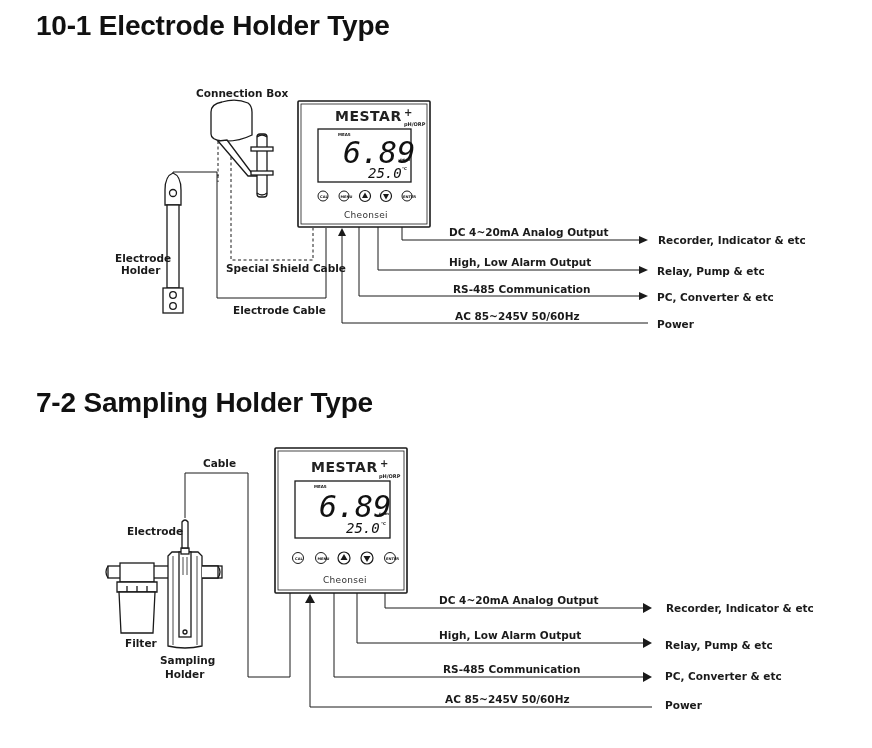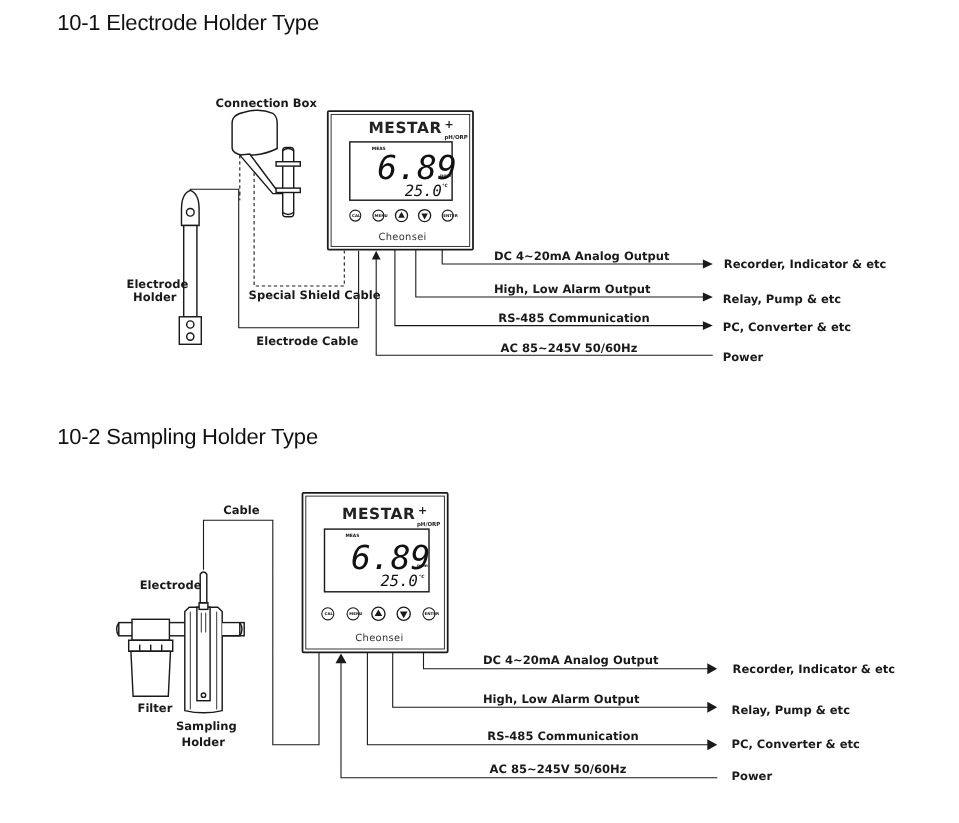--- a/index.html
+++ b/index.html
@@ -1,19 +1,19 @@
 <!DOCTYPE html>
 <html><head>
 <meta charset="utf-8">
 <style>
   html, body { margin: 0; padding: 0; background: #ffffff; }
   body { width: 872px; height: 748px; position: relative; overflow: hidden;
          font-family: "Liberation Sans", sans-serif; color: #1a1a1a; }
-  .section-title { position: absolute; left: 52px; font-family: "Liberation Sans", sans-serif;
-                   font-weight: normal; font-size: 20px; letter-spacing: -0.2px; color: #111; }
+  .section-title { position: absolute; left: 36px; font-family: "Liberation Sans", sans-serif;
+                   font-weight: bold; font-size: 28px; letter-spacing: -0.2px; color: #111; }
   .frame { position: absolute; left: 52px; width: 802px; border: 1.5px solid #7a7a7a;
            box-sizing: border-box; background: #fff; }
   svg { position: absolute; left: 0; top: 0; }
   .lbl { font-family: "DejaVu Sans", sans-serif; font-weight: bold; font-size: 10.5px; fill: #1a1a1a; }
   .brand { font-family: "DejaVu Sans", sans-serif; font-weight: bold; font-size: 14px; fill: #222; letter-spacing: 0.5px; }
   .model { font-family: "DejaVu Sans", sans-serif; font-weight: bold; font-size: 5px; fill: #222; }
   .lcd-main { font-family: "DejaVu Sans Mono", monospace; font-style: italic; font-size: 30px; fill: #111; }
   .lcd-sub { font-family: "DejaVu Sans Mono", monospace; font-style: italic; font-size: 14px; fill: #111; }
   .tiny { font-family: "DejaVu Sans", sans-serif; font-size: 4px; fill: #111; font-weight: bold; }
   .maker { font-family: "DejaVu Sans", sans-serif; font-size: 9px; fill: #333; letter-spacing: 0.3px; }
@@ -206,19 +206,19 @@
   <text class="lbl" x="439" y="604">DC 4~20mA Analog Output</text>
   <text class="lbl" x="439" y="639">High, Low Alarm Output</text>
   <text class="lbl" x="443" y="673">RS-485 Communication</text>
   <text class="lbl" x="445" y="703">AC 85~245V 50/60Hz</text>
   <text class="lbl" x="666" y="612">Recorder, Indicator &amp; etc</text>
   <text class="lbl" x="665" y="649">Relay, Pump &amp; etc</text>
   <text class="lbl" x="665" y="680">PC, Converter &amp; etc</text>
   <text class="lbl" x="665" y="709">Power</text>
 </svg>
 
-<div class="section-title" style="top:387px;">10-2 Sampling Holder Type</div>
+<div class="section-title" style="top:387px;">7-2 Sampling Holder Type</div>
 <div class="frame" style="top:426px; height:315px; z-index:-1;"></div>
 
 <style>
   .frame { z-index: -1; }
   svg { z-index: 1; }
 </style>
 
 </body></html>

